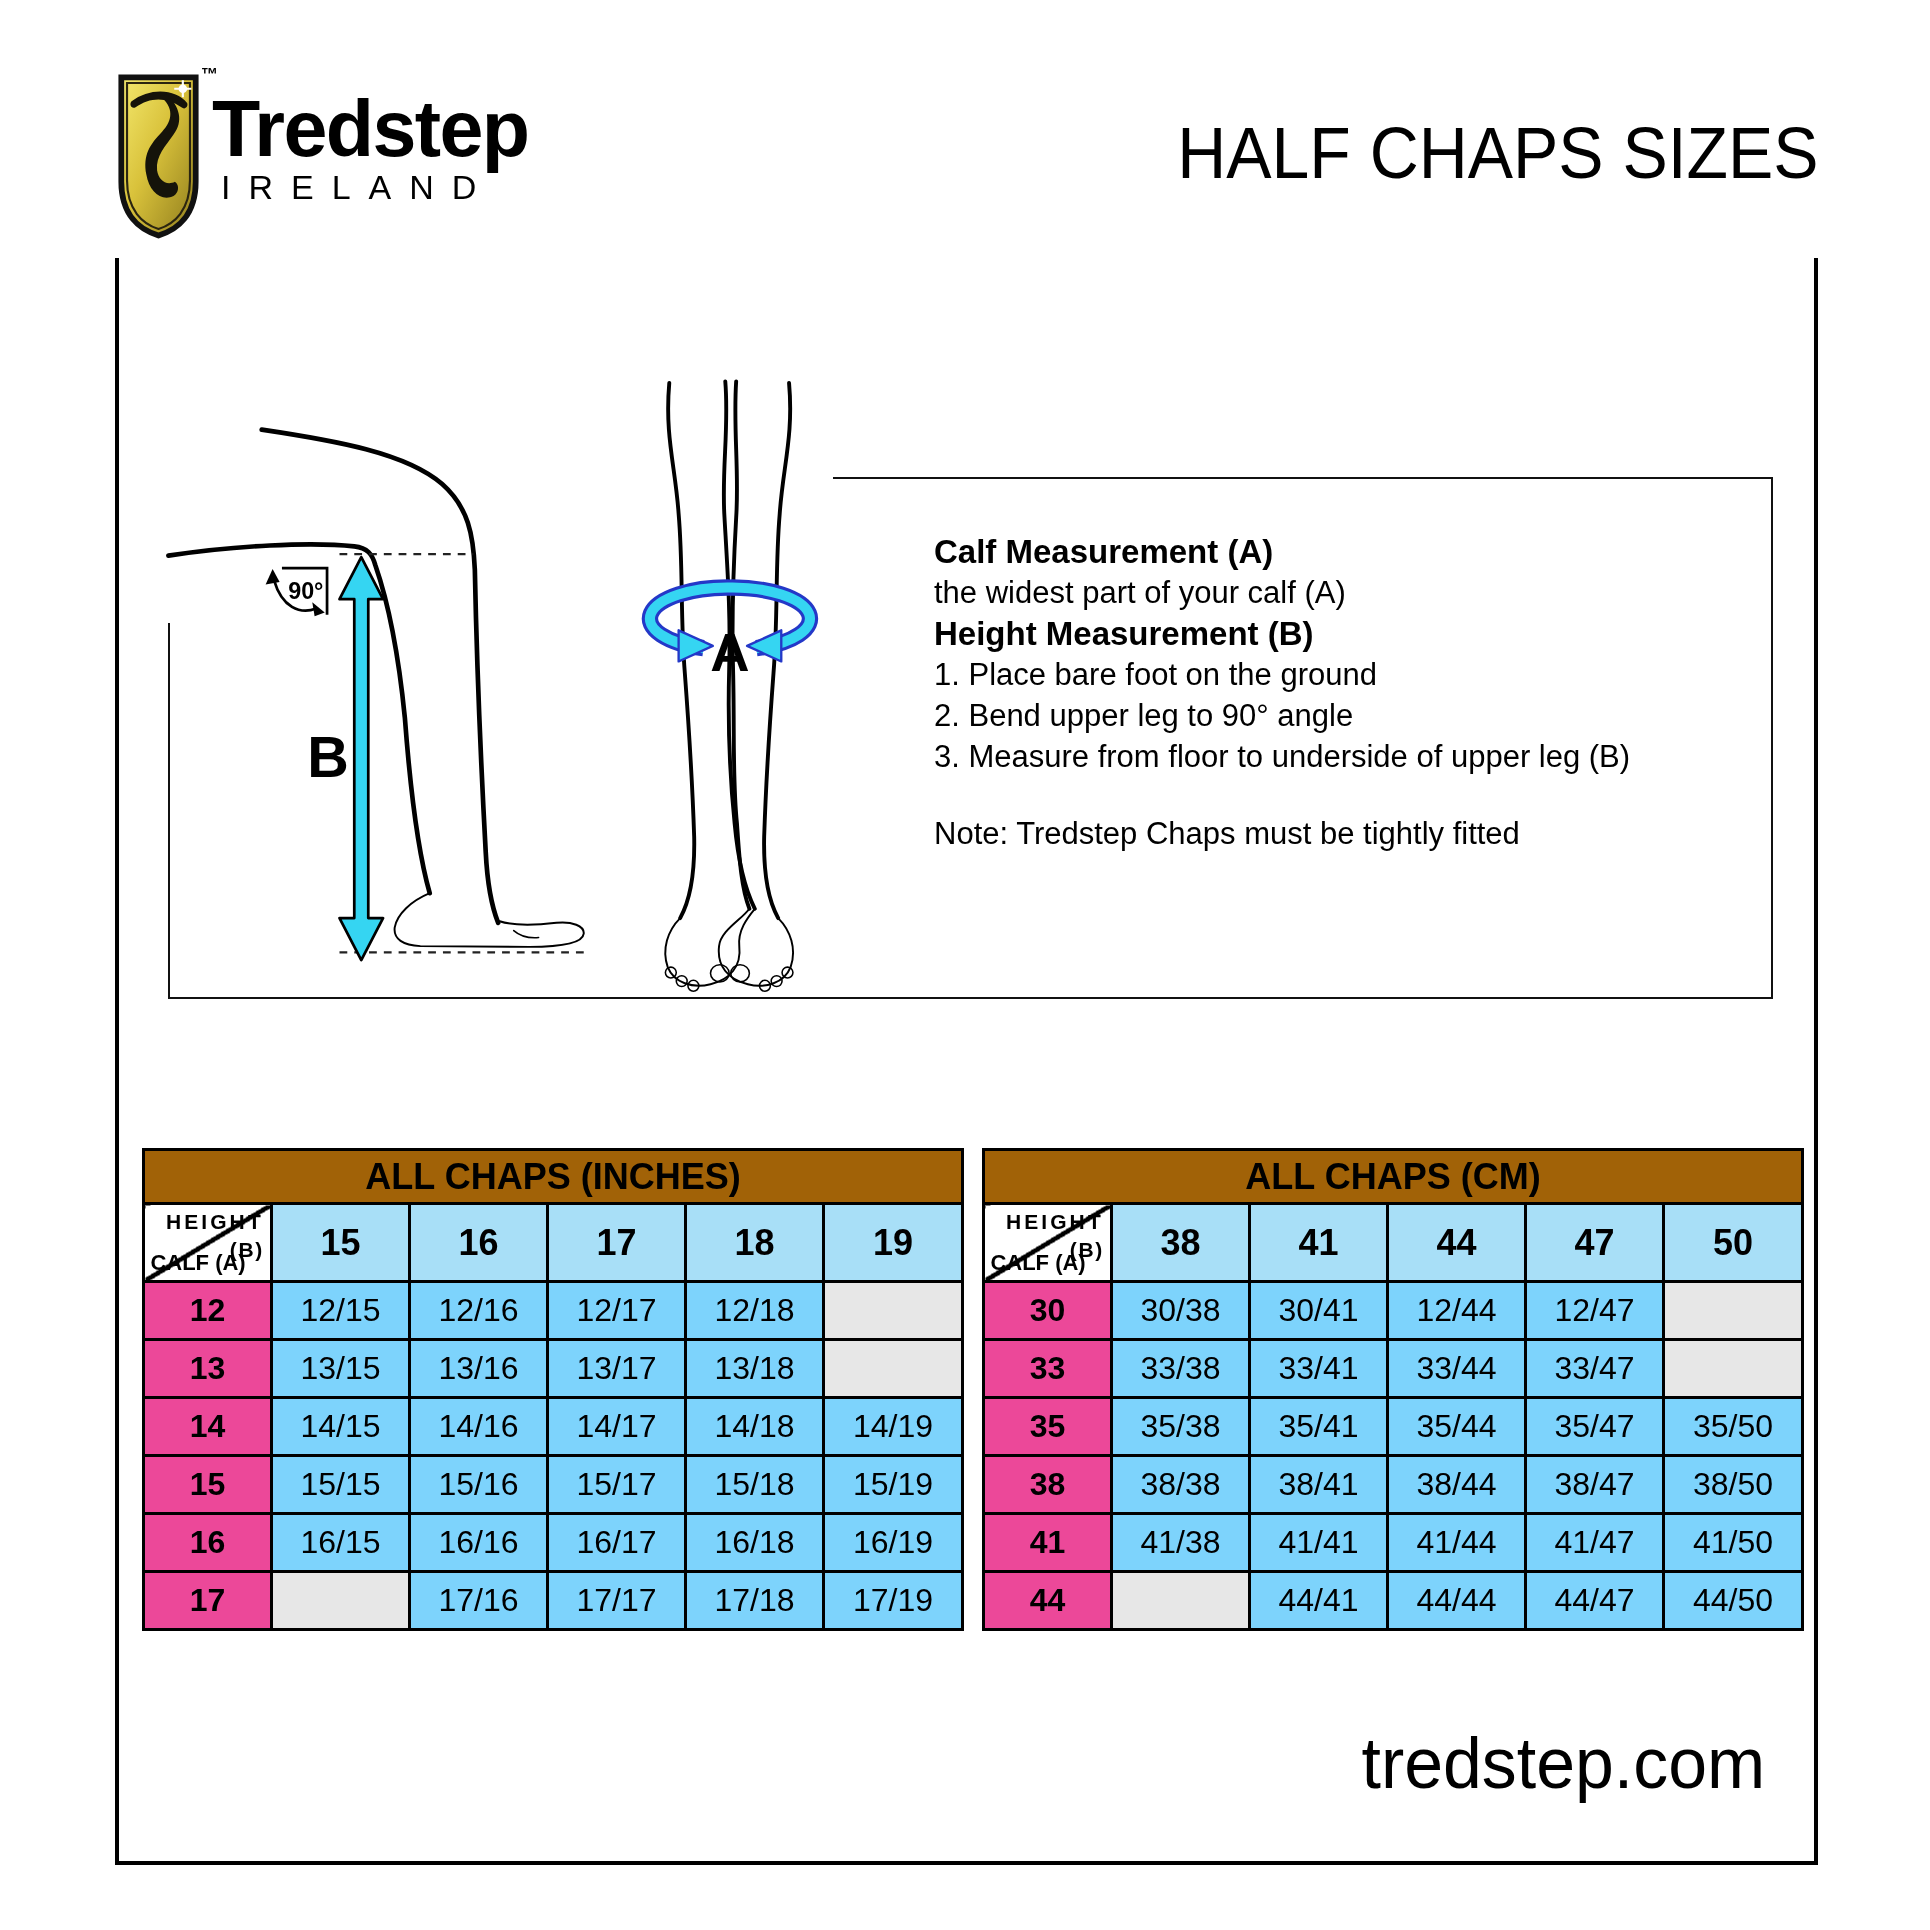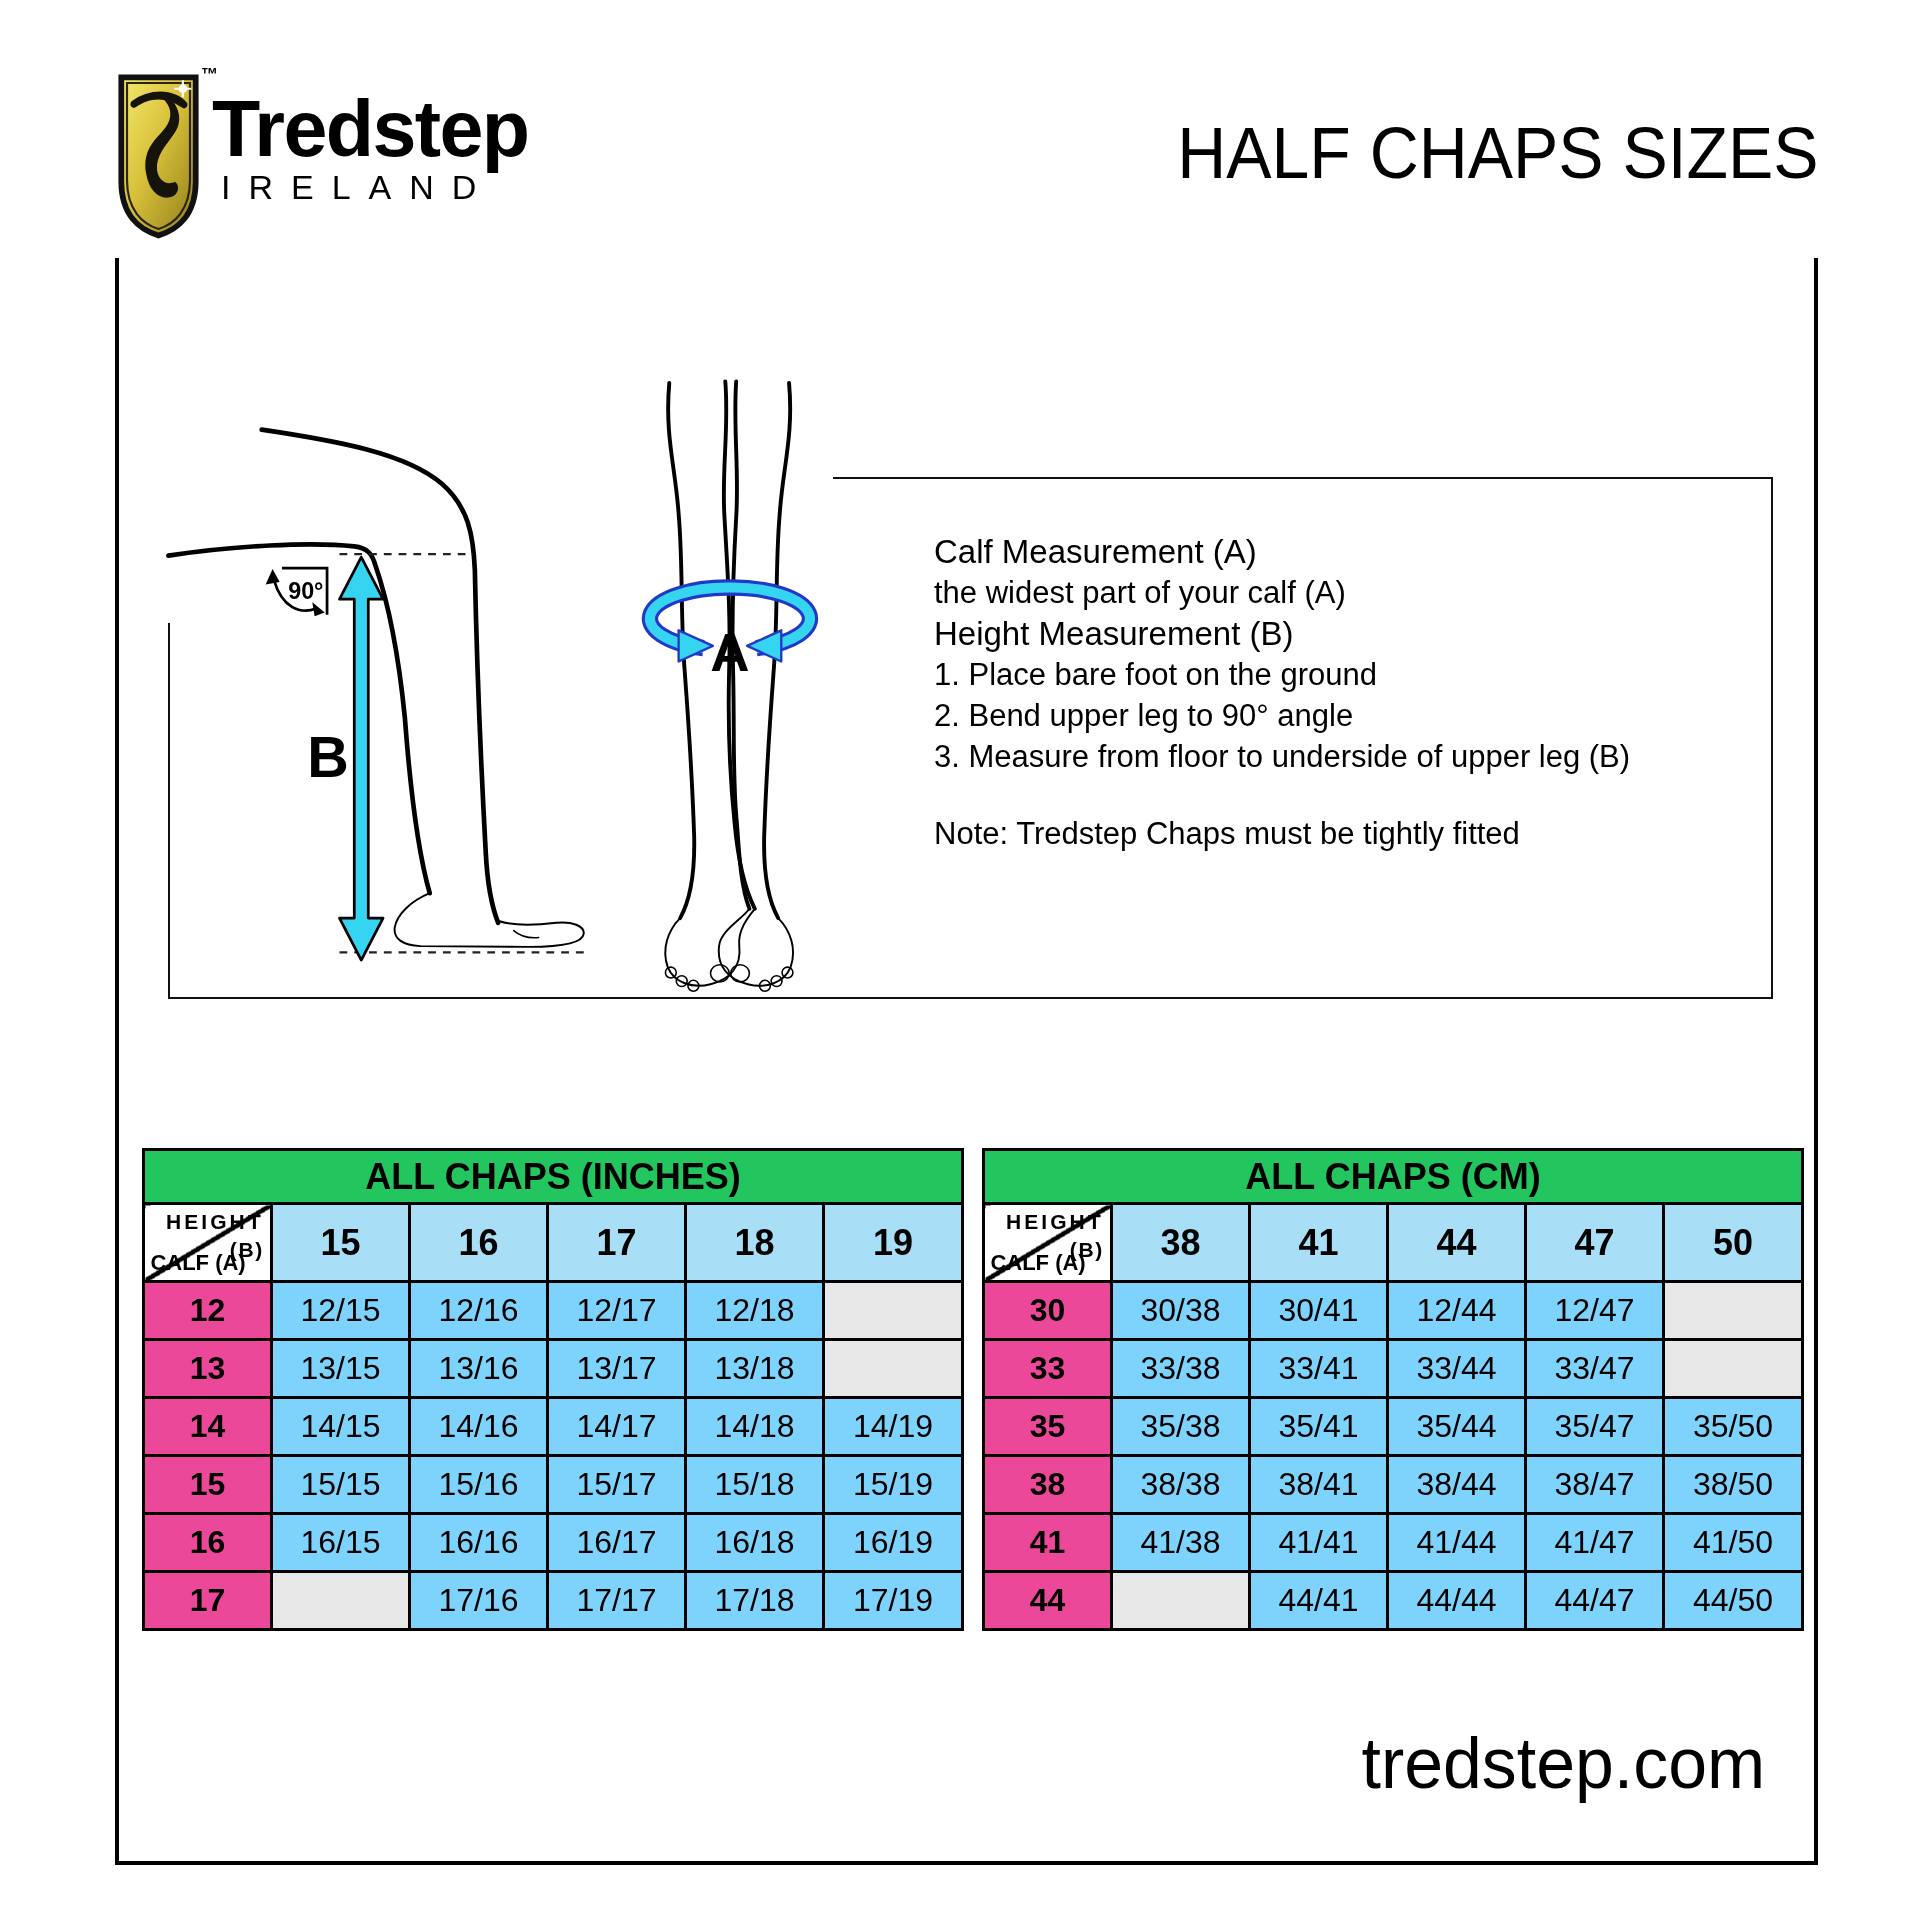--- a/index.html
+++ b/index.html
@@ -22,31 +22,31 @@
 
   
   .ibox{position:absolute;background:#111;}
   #ibox-top  {left:833px;top:477px;width:940px;height:2.3px;}
   #ibox-right{left:1771px;top:477px;width:2.3px;height:522px;}
   #ibox-bot  {left:168px;top:997px;width:1605px;height:2.3px;}
   #ibox-left {left:168px;top:623px;width:2.3px;height:374px;}
 
   
   #instructions{position:absolute;left:934px;top:531px;width:813px;font-size:31px;line-height:41px;}
-  #instructions .ihead{font-weight:normal;font-size:33px;}
+  #instructions .ihead{font-weight:bold;font-size:33px;}
   #instructions .gap1{}
   #instructions .note{margin-top:36px;}
 
   
   .table-host{position:absolute;top:1148px;}
   #table-host-0{left:142px;}
   #table-host-1{left:982px;}
   table.size-table{border-collapse:collapse;table-layout:fixed;width:817px;border:3.9px solid #000;}
   table.size-table td{border:3.1px solid #000;text-align:center;vertical-align:middle;padding:0;overflow:hidden;}
-  td.t-title{height:51px;background:#22c55e;font-weight:bold;font-size:36px;}
+  td.t-title{height:51px;background:#a16207;font-weight:bold;font-size:36px;}
   td.t-col{height:75px;background:#a8dff7;font-weight:bold;font-size:36px;}
   td.t-corner{position:relative;background:
       linear-gradient(to bottom right,
         rgba(0,0,0,0) calc(50% - 2.3px),#000 calc(50% - 2.3px),#000 calc(50% + 2.3px),rgba(0,0,0,0) calc(50% + 2.3px));
       background-color:#fff;}
   td.t-corner .c-h{position:absolute;top:5.4px;right:6.2px;font-weight:bold;font-size:21px;letter-spacing:3.1px;}
   td.t-corner .c-b{position:absolute;top:33px;right:6.2px;font-weight:bold;font-size:21px;letter-spacing:1.6px;}
   td.t-corner .c-c{position:absolute;bottom:3.9px;left:5.4px;font-weight:bold;font-size:22px;}
   td.t-row{height:55px;background:#ec4899;font-weight:bold;font-size:32px;}
   td.t-cell{background:#7dd3fc;font-size:32px;}

